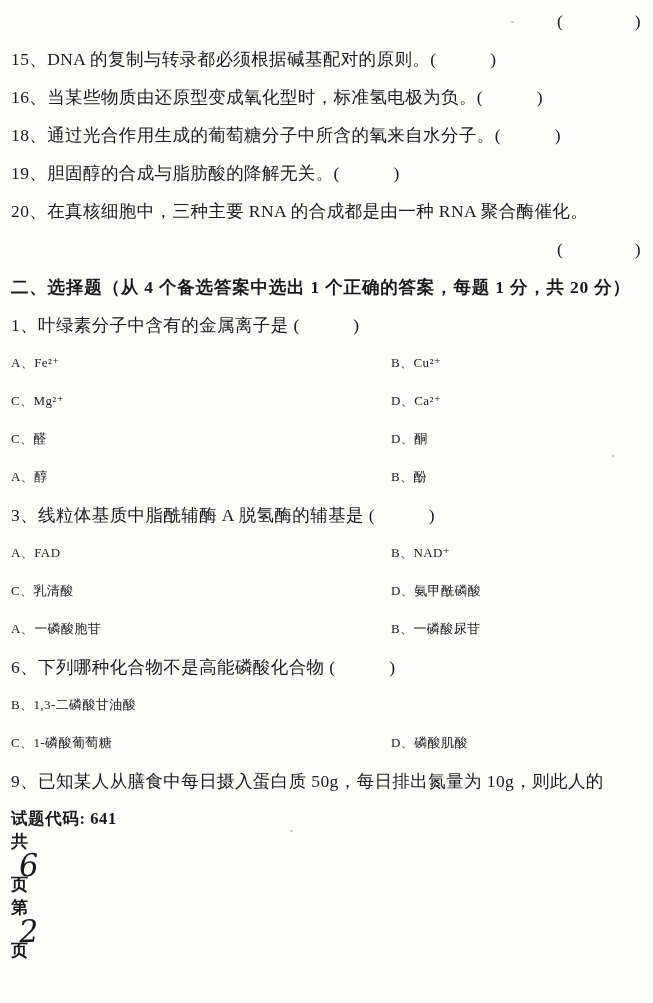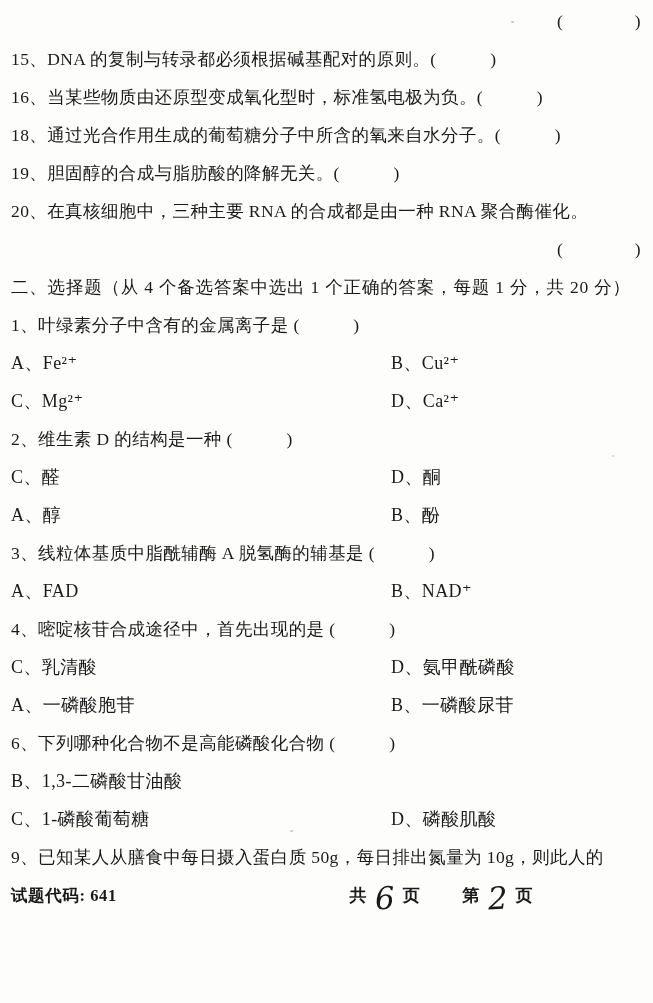--- a/index.html
+++ b/index.html
@@ -22,41 +22,42 @@
     line-height:26px;
     margin-bottom:12px;
     white-space:pre-wrap;
     letter-spacing:0.4px;
   }
   .right{
     text-align:right;
     padding-right:4px;
   }
   .bold{
-    font-weight:normal;
+    font-weight:bold;
     letter-spacing:0.8px;
   }
   .opt-row{
     display:flex;
     margin-bottom:12px;
   }
   .opt{
-    font-size:18px;
+    font-size:13px;
     line-height:26px;
     white-space:pre-wrap;
     letter-spacing:0.4px;
   }
   .opt-left{
     width:380px;
     flex:none;
   }
   .footer{
     display:flex;
-    align-items:center;
+    align-items:flex-start;
     margin-top:14px;
+    flex-direction:column;
   }
   .f-code{
     font-size:16.5px;
     letter-spacing:0.6px;
     font-weight:600;
   }
   .f-spacer{flex:1;}
   .f-label{
     font-size:17px;
     font-weight:600;
@@ -102,37 +103,35 @@
   <div class="line">1、叶绿素分子中含有的金属离子是 (　　　)</div>
   <div class="opt-row">
     <div class="opt opt-left">A、Fe²⁺</div>
     <div class="opt">B、Cu²⁺</div>
   </div>
   <div class="opt-row">
     <div class="opt opt-left">C、Mg²⁺</div>
     <div class="opt">D、Ca²⁺</div>
   </div>
 
-  <div class="line">2、维生素 D 的结构是一种 (　　　)</div>
   <div class="opt-row">
     <div class="opt opt-left">C、醛</div>
     <div class="opt">D、酮</div>
   </div>
   <div class="opt-row">
     <div class="opt opt-left">A、醇</div>
     <div class="opt">B、酚</div>
   </div>
 
   <div class="line">3、线粒体基质中脂酰辅酶 A 脱氢酶的辅基是 (　　　)</div>
   <div class="opt-row">
     <div class="opt opt-left">A、FAD</div>
     <div class="opt">B、NAD⁺</div>
   </div>
 
-  <div class="line">4、嘧啶核苷合成途径中，首先出现的是 (　　　)</div>
   <div class="opt-row">
     <div class="opt opt-left">C、乳清酸</div>
     <div class="opt">D、氨甲酰磷酸</div>
   </div>
   <div class="opt-row">
     <div class="opt opt-left">A、一磷酸胞苷</div>
     <div class="opt">B、一磷酸尿苷</div>
   </div>
 
   <div class="line">6、下列哪种化合物不是高能磷酸化合物 (　　　)</div>

